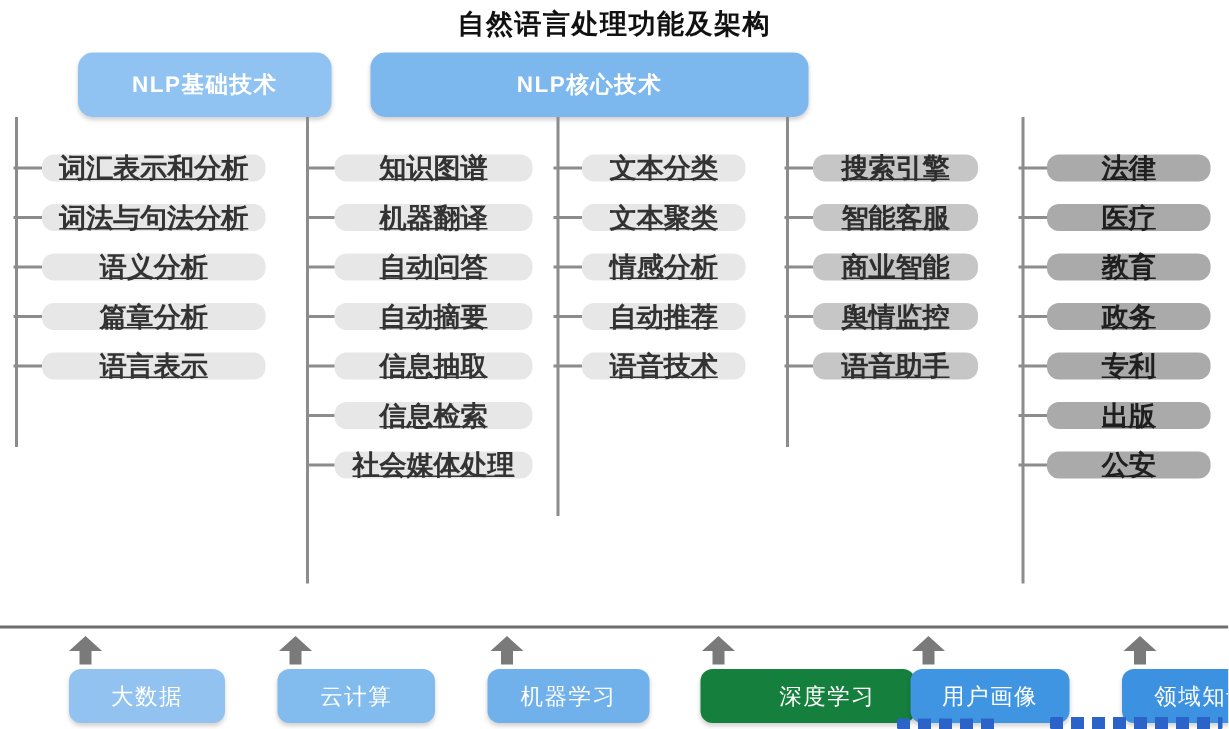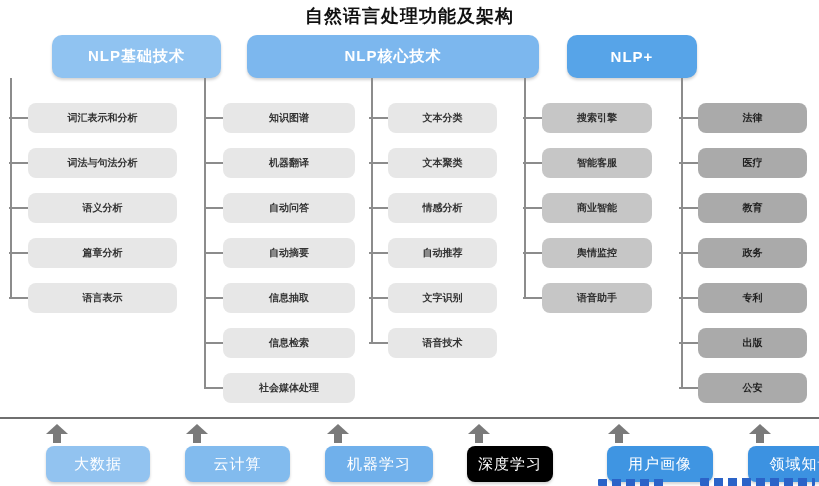--- a/index.html
+++ b/index.html
@@ -31,23 +31,23 @@
   .v4{left:524px;height:220px;}
   .v5{left:681px;height:311px;}
   
   .col{position:absolute;top:103px;display:flex;flex-direction:column;gap:15px;}
   .col1{left:28px;}
   .col2l{left:223px;}
   .col2r{left:388px;}
   .col3{left:542px;}
   .col4{left:698px;}
   .node{
-    height:30px;border-radius:8px;position:relative;
+    height:18px;border-radius:8px;position:relative;
     display:flex;align-items:center;justify-content:center;
-    font-size:10px;font-weight:600;color:#333;
+    font-size:18px;font-weight:600;color:#333;text-decoration:underline;
   }
   .node::before{
     content:"";position:absolute;left:-19px;top:50%;margin-top:-1px;
     width:19px;height:2px;background:#8C8C8C;
   }
   .col1 .node{width:149px;}
   .col2l .node{width:132px;}
   .col2r .node{width:109px;}
   .col3 .node{width:110px;}
   .col4 .node{width:109px;}
@@ -69,39 +69,38 @@
   .bbox{
     position:absolute;top:446px;height:36px;border-radius:8px;
     display:flex;align-items:center;justify-content:center;
     color:#fff;font-size:15px;font-weight:400;letter-spacing:1px;
     box-shadow:0 2px 3px rgba(0,0,0,0.18);
     margin-left:40px;
   }
   .b1{left:6px;width:104px;background:#92C3F0;}
   .b2{left:145px;width:105px;background:#82BBEE;}
   .b3{left:285px;width:108px;background:#70B0EB;}
-  .b4{left:427px;width:86px;background:#000000;}
+  .b4{left:427px;width:117px;background:#15803d;padding-left:26px;}
   .b5{left:567px;width:106px;background:#3F95E2;}
   .b6{left:708px;width:107px;background:#3C92E1;}
   
   .wm{position:absolute;border-radius:1px;
       background:repeating-linear-gradient(90deg,#2B63C8 0 9px,transparent 9px 14px);}
   .wm1{left:598px;top:479px;width:66px;height:7px;}
   .wm2{left:700px;top:478px;width:115px;height:8px;}
 </style>
 </head>
 <body>
 
 <div class="canvas">
 
   <div class="title">自然语言处理功能及架构</div>
 
   <div class="hdr hdr1">NLP基础技术</div>
   <div class="hdr hdr2">NLP核心技术</div>
-  <div class="hdr hdr3">NLP+</div>
 
   <div class="vline v1"></div>
   <div class="vline v2"></div>
   <div class="vline v3"></div>
   <div class="vline v4"></div>
   <div class="vline v5"></div>
 
   <div class="col col1">
     <div class="node g-light">词汇表示和分析</div>
     <div class="node g-light">词法与句法分析</div>
@@ -118,21 +117,20 @@
     <div class="node g-light">信息抽取</div>
     <div class="node g-light">信息检索</div>
     <div class="node g-light">社会媒体处理</div>
   </div>
 
   <div class="col col2r">
     <div class="node g-light">文本分类</div>
     <div class="node g-light">文本聚类</div>
     <div class="node g-light">情感分析</div>
     <div class="node g-light">自动推荐</div>
-    <div class="node g-light">文字识别</div>
     <div class="node g-light">语音技术</div>
   </div>
 
   <div class="col col3">
     <div class="node g-med">搜索引擎</div>
     <div class="node g-med">智能客服</div>
     <div class="node g-med">商业智能</div>
     <div class="node g-med">舆情监控</div>
     <div class="node g-med">语音助手</div>
   </div>

